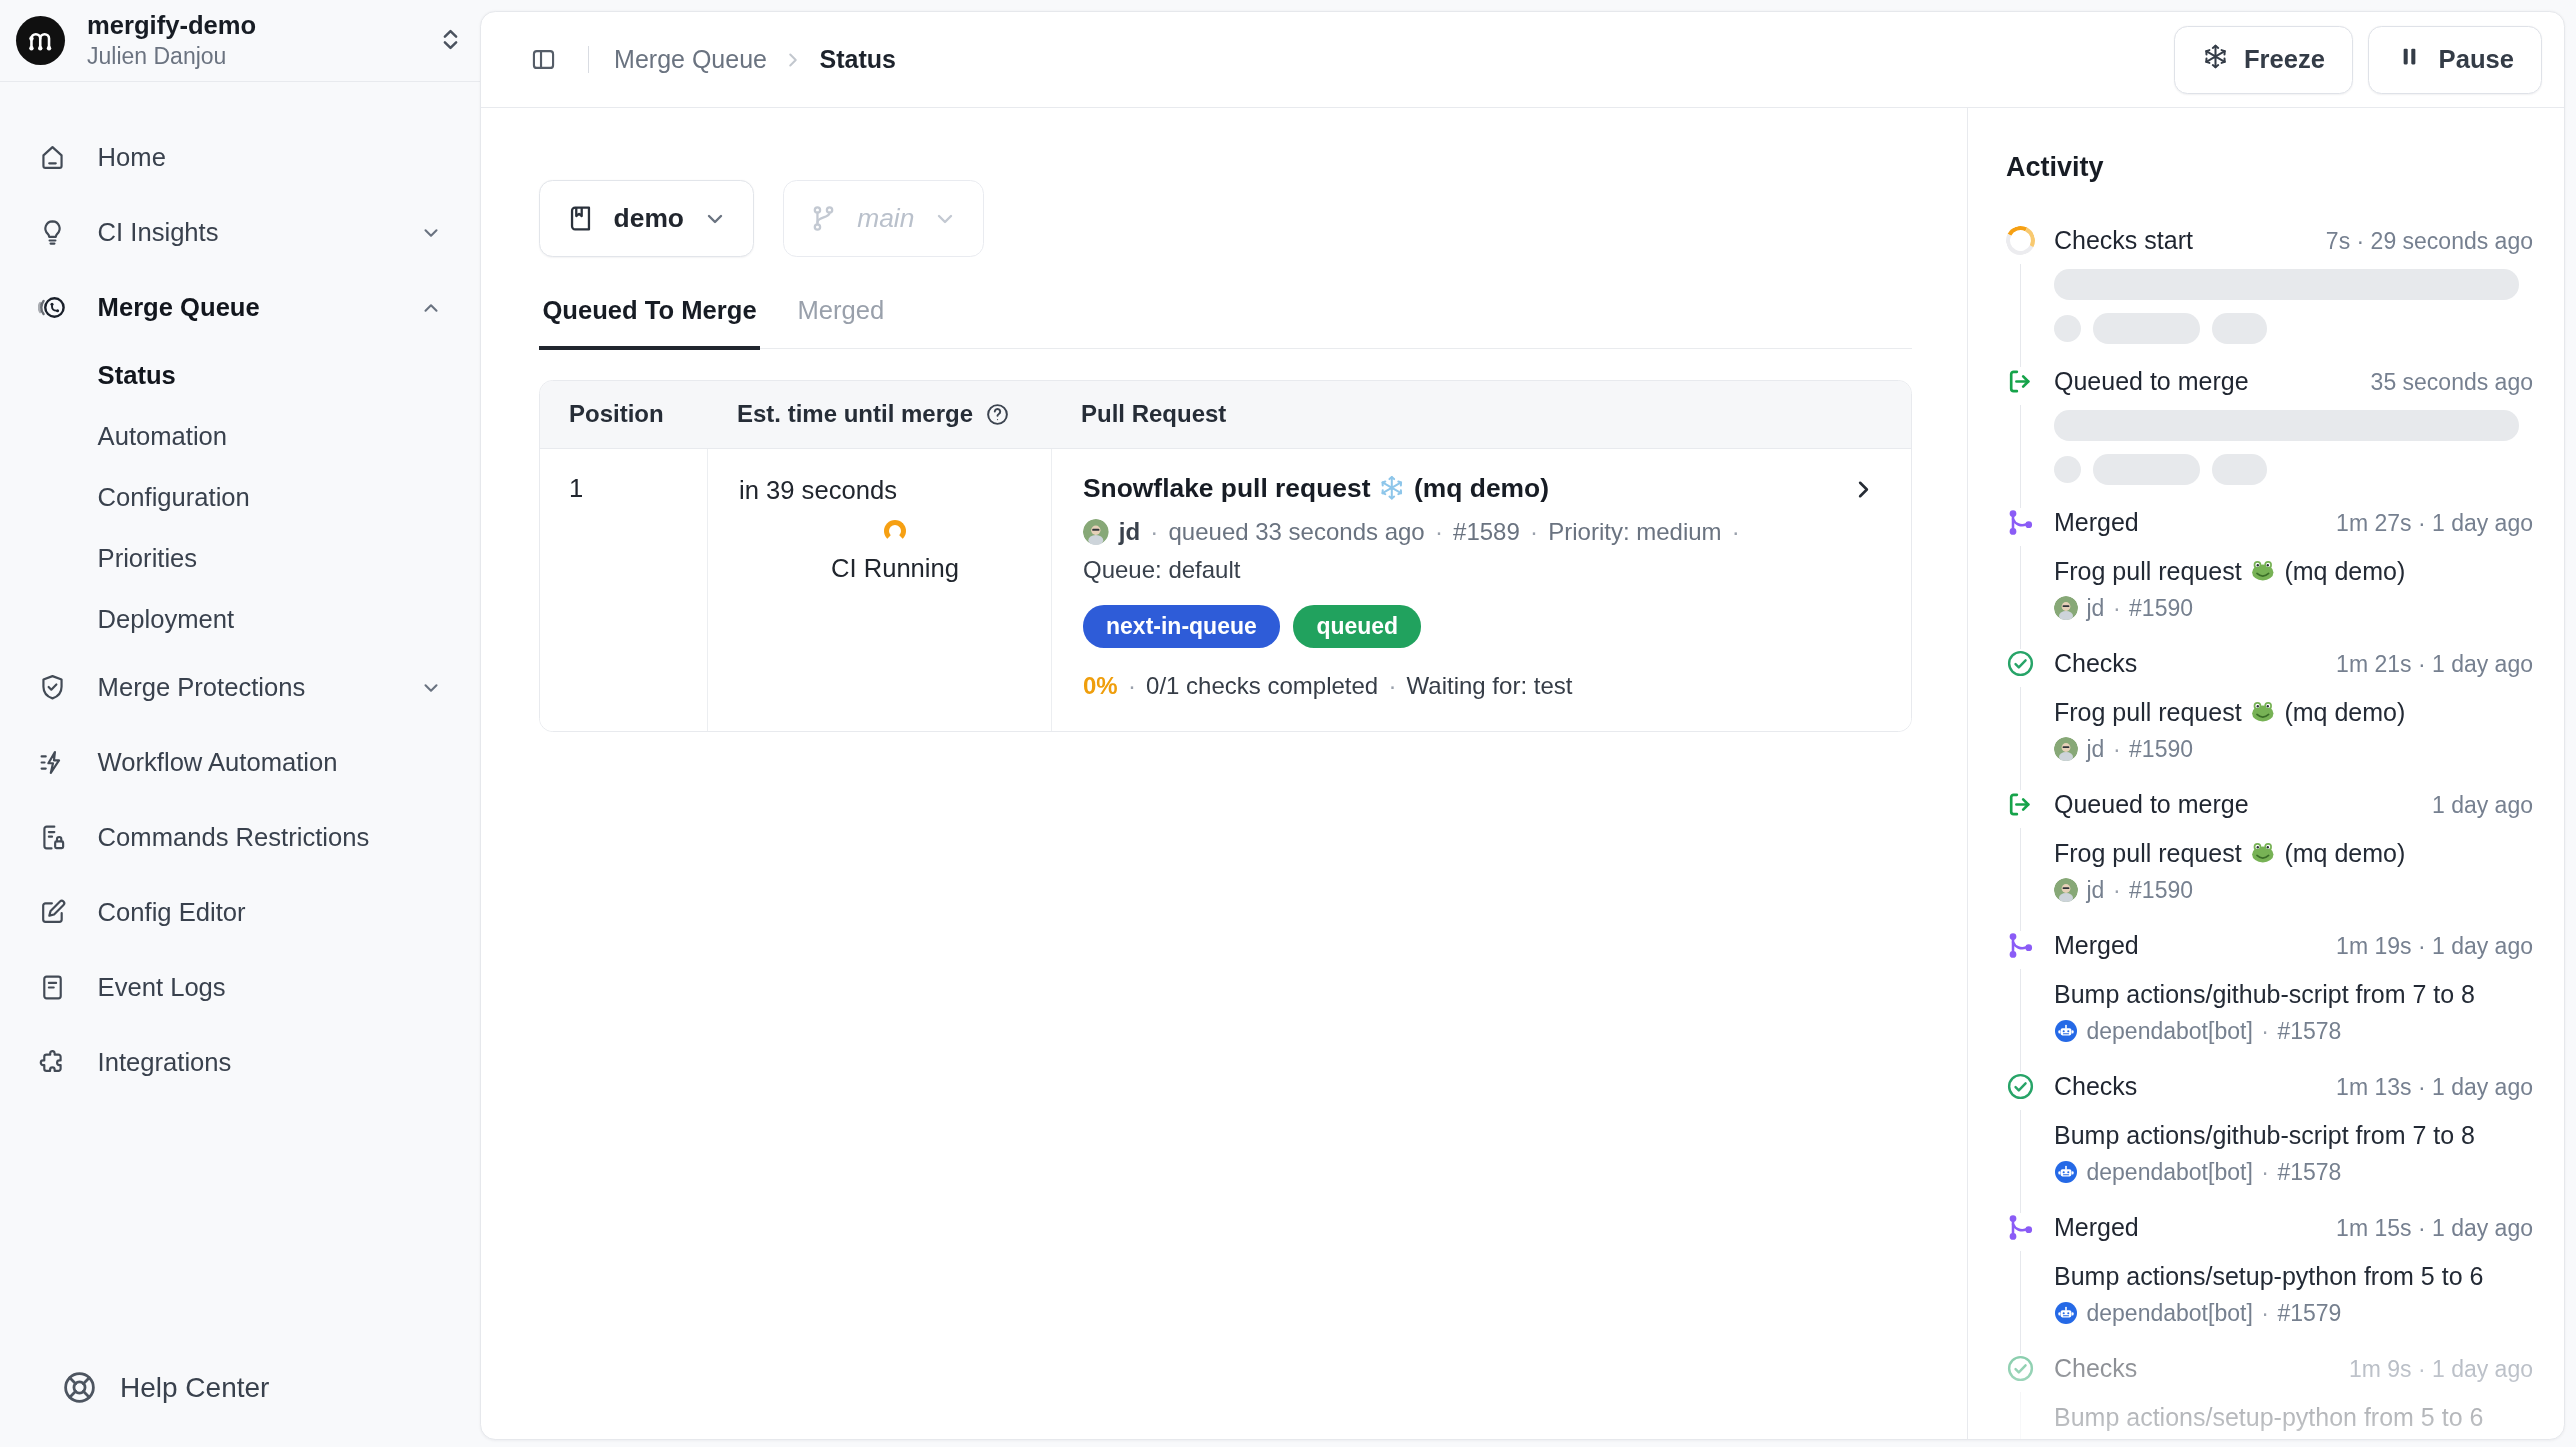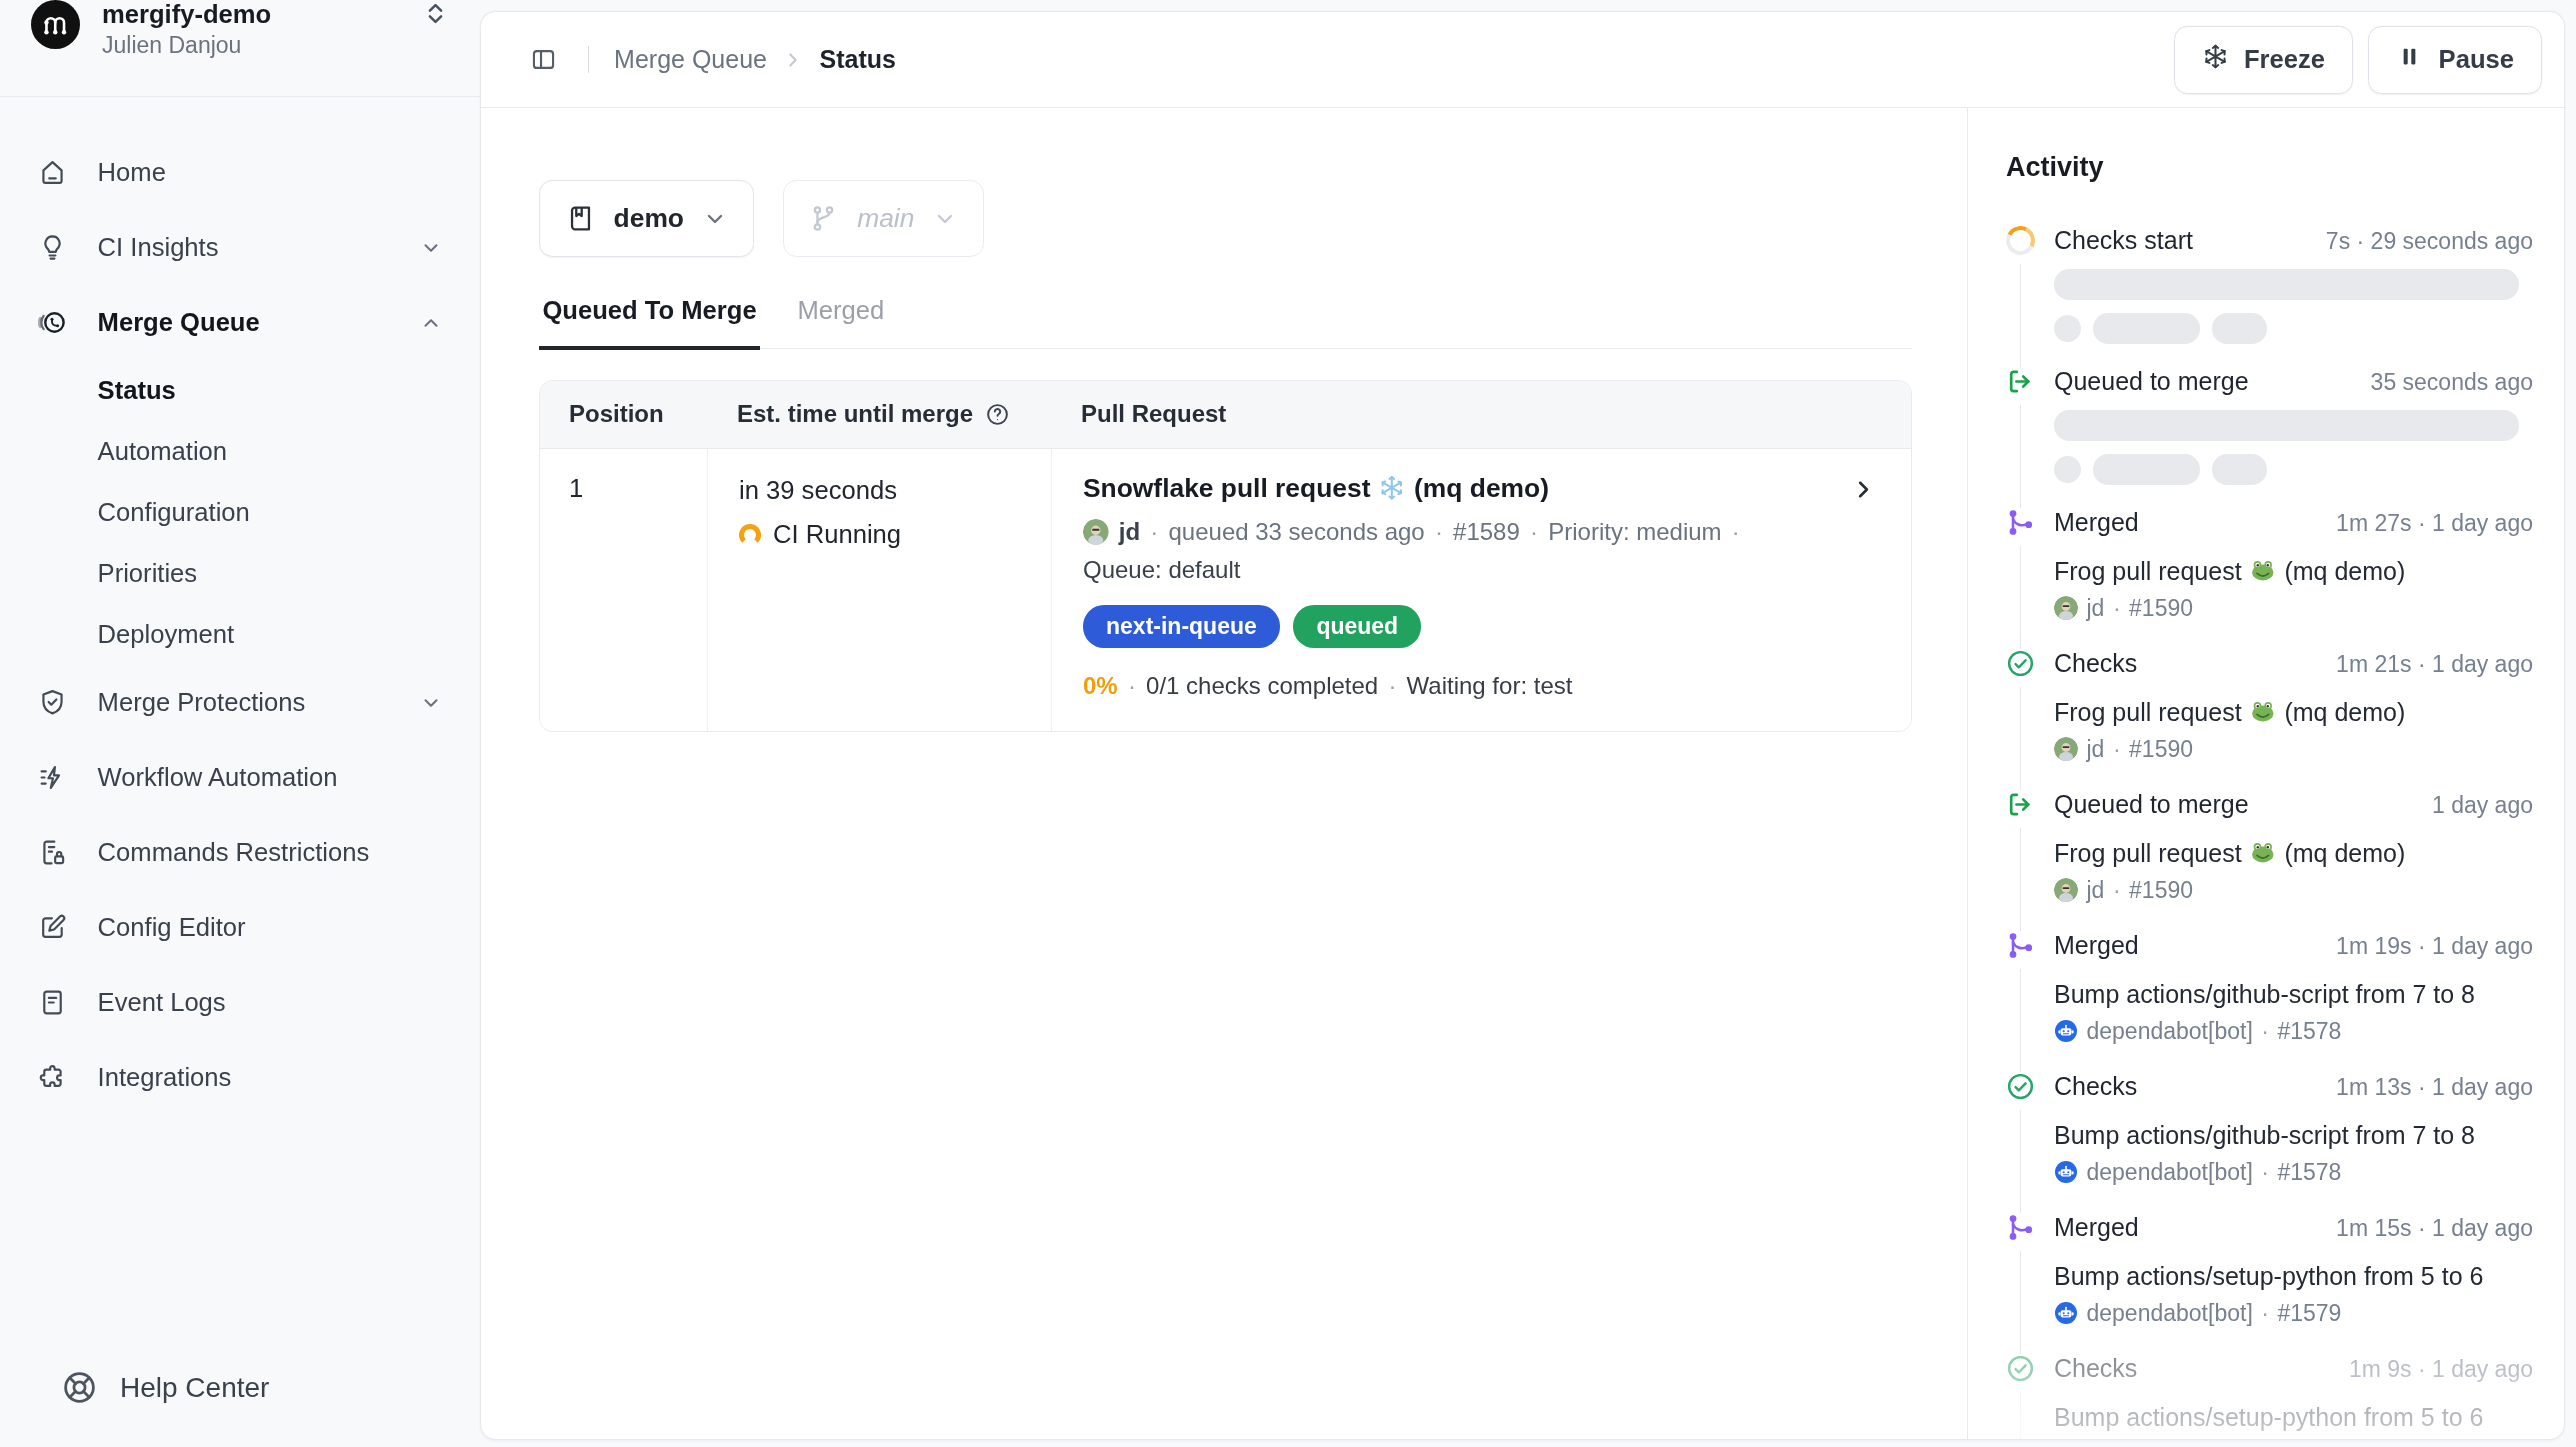--- a/index.html
+++ b/index.html
@@ -8,21 +8,21 @@
     font-family:"Liberation Sans", sans-serif;
     background:#f8f9fb;
     color:#1d232c;
     overflow:hidden;
     position:relative;
   }
   .app { width:2576px; height:1447px; display:flex; position:relative; }
 
   
   .sidebar { width:480px; flex:none; display:flex; flex-direction:column; height:100%; }
-  .org { height:97px; display:flex; align-items:flex-start; gap:22px; padding:0 31px; border-bottom:0.9px solid #e8eaee; cursor:pointer; }
+  .org { height:82px; display:flex; align-items:center; gap:22px; padding:0 16px; border-bottom:0.9px solid #e8eaee; cursor:pointer; }
   .org-avatar { width:49px; height:49px; border-radius:50%; background:#101010; flex:none; display:flex; align-items:center; justify-content:center; }
   .org-avatar svg { width:31px; height:31px; }
   .org-text { display:flex; flex-direction:column; gap:3.4px; min-width:0; }
   .org-name { font-size:25.6px; font-weight:700; color:#171c24; }
   .org-owner { font-size:23px; color:#6b7380; }
   .org-caret { margin-left:auto; color:#4a525e; }
   .org-caret svg { width:27px; height:27px; }
 
   nav.nav { padding:38px 25.6px 0 25.6px; display:flex; flex-direction:column; }
   .nav-item { height:75px; display:flex; align-items:center; gap:31px; padding:0 12px; border-radius:12px; font-size:25.6px; color:#39414d; cursor:pointer; }
@@ -84,21 +84,21 @@
   .queue-card { margin-top:31px; border:0.9px solid #e8eaee; border-radius:13.6px; overflow:hidden; background:#fff; }
   .qt-head { display:grid; grid-template-columns:168px 344px 1fr; background:#f6f7f9; border-bottom:0.9px solid #e8eaee; height:68px; }
   .qt-th { display:flex; align-items:center; padding-left:29px; font-size:24px; font-weight:700; color:#262d37; gap:12px; }
   .help-ic { color:#3c4450; display:flex; cursor:pointer; }
   .help-ic svg { width:25px; height:25px; }
   .qt-row { display:grid; grid-template-columns:168px 344px 1fr; background:#fff; cursor:pointer; }
   .qt-cell { border-right:0.9px solid #eceef1; }
   .qt-cell:last-child { border-right:none; }
   .cell-pos { padding:25.6px 0 0 29px; font-size:25.6px; color:#21262e; }
   .cell-eta { padding:27px 0 0 31px; font-size:25.6px; color:#21262e; }
-  .ci-line { margin-top:15.3px; display:flex; align-items:center; gap:12px; }
+  .ci-line { margin-top:15.3px; display:flex; align-items:center; gap:12px;flex-direction:column; }
   .ci-arc { width:22px; height:22px; border-radius:50%; border:5.1px solid var(--running_orange,#f6a013); border-bottom-color:transparent; flex:none; }
   .cell-pr { padding:24px 34px 31px 31px; }
   .pr-head { display:flex; align-items:flex-start; }
   .pr-title { font-size:26.4px; font-weight:700; color:#171c24; }
   .row-chevron { margin-left:auto; color:#262c35; margin-top:3.4px; cursor:pointer; }
   .row-chevron svg { width:27px; height:27px; }
   .pr-meta { margin-top:12px; display:flex; align-items:center; gap:10.2px; font-size:24px; color:#6a7380; flex-wrap:wrap; }
   .pr-author { font-weight:700; color:#39414c; }
   .mdot { color:#9aa1ac; }
   .av { width:25.6px; height:25.6px; border-radius:50%; overflow:hidden; flex:none; display:inline-flex; }

